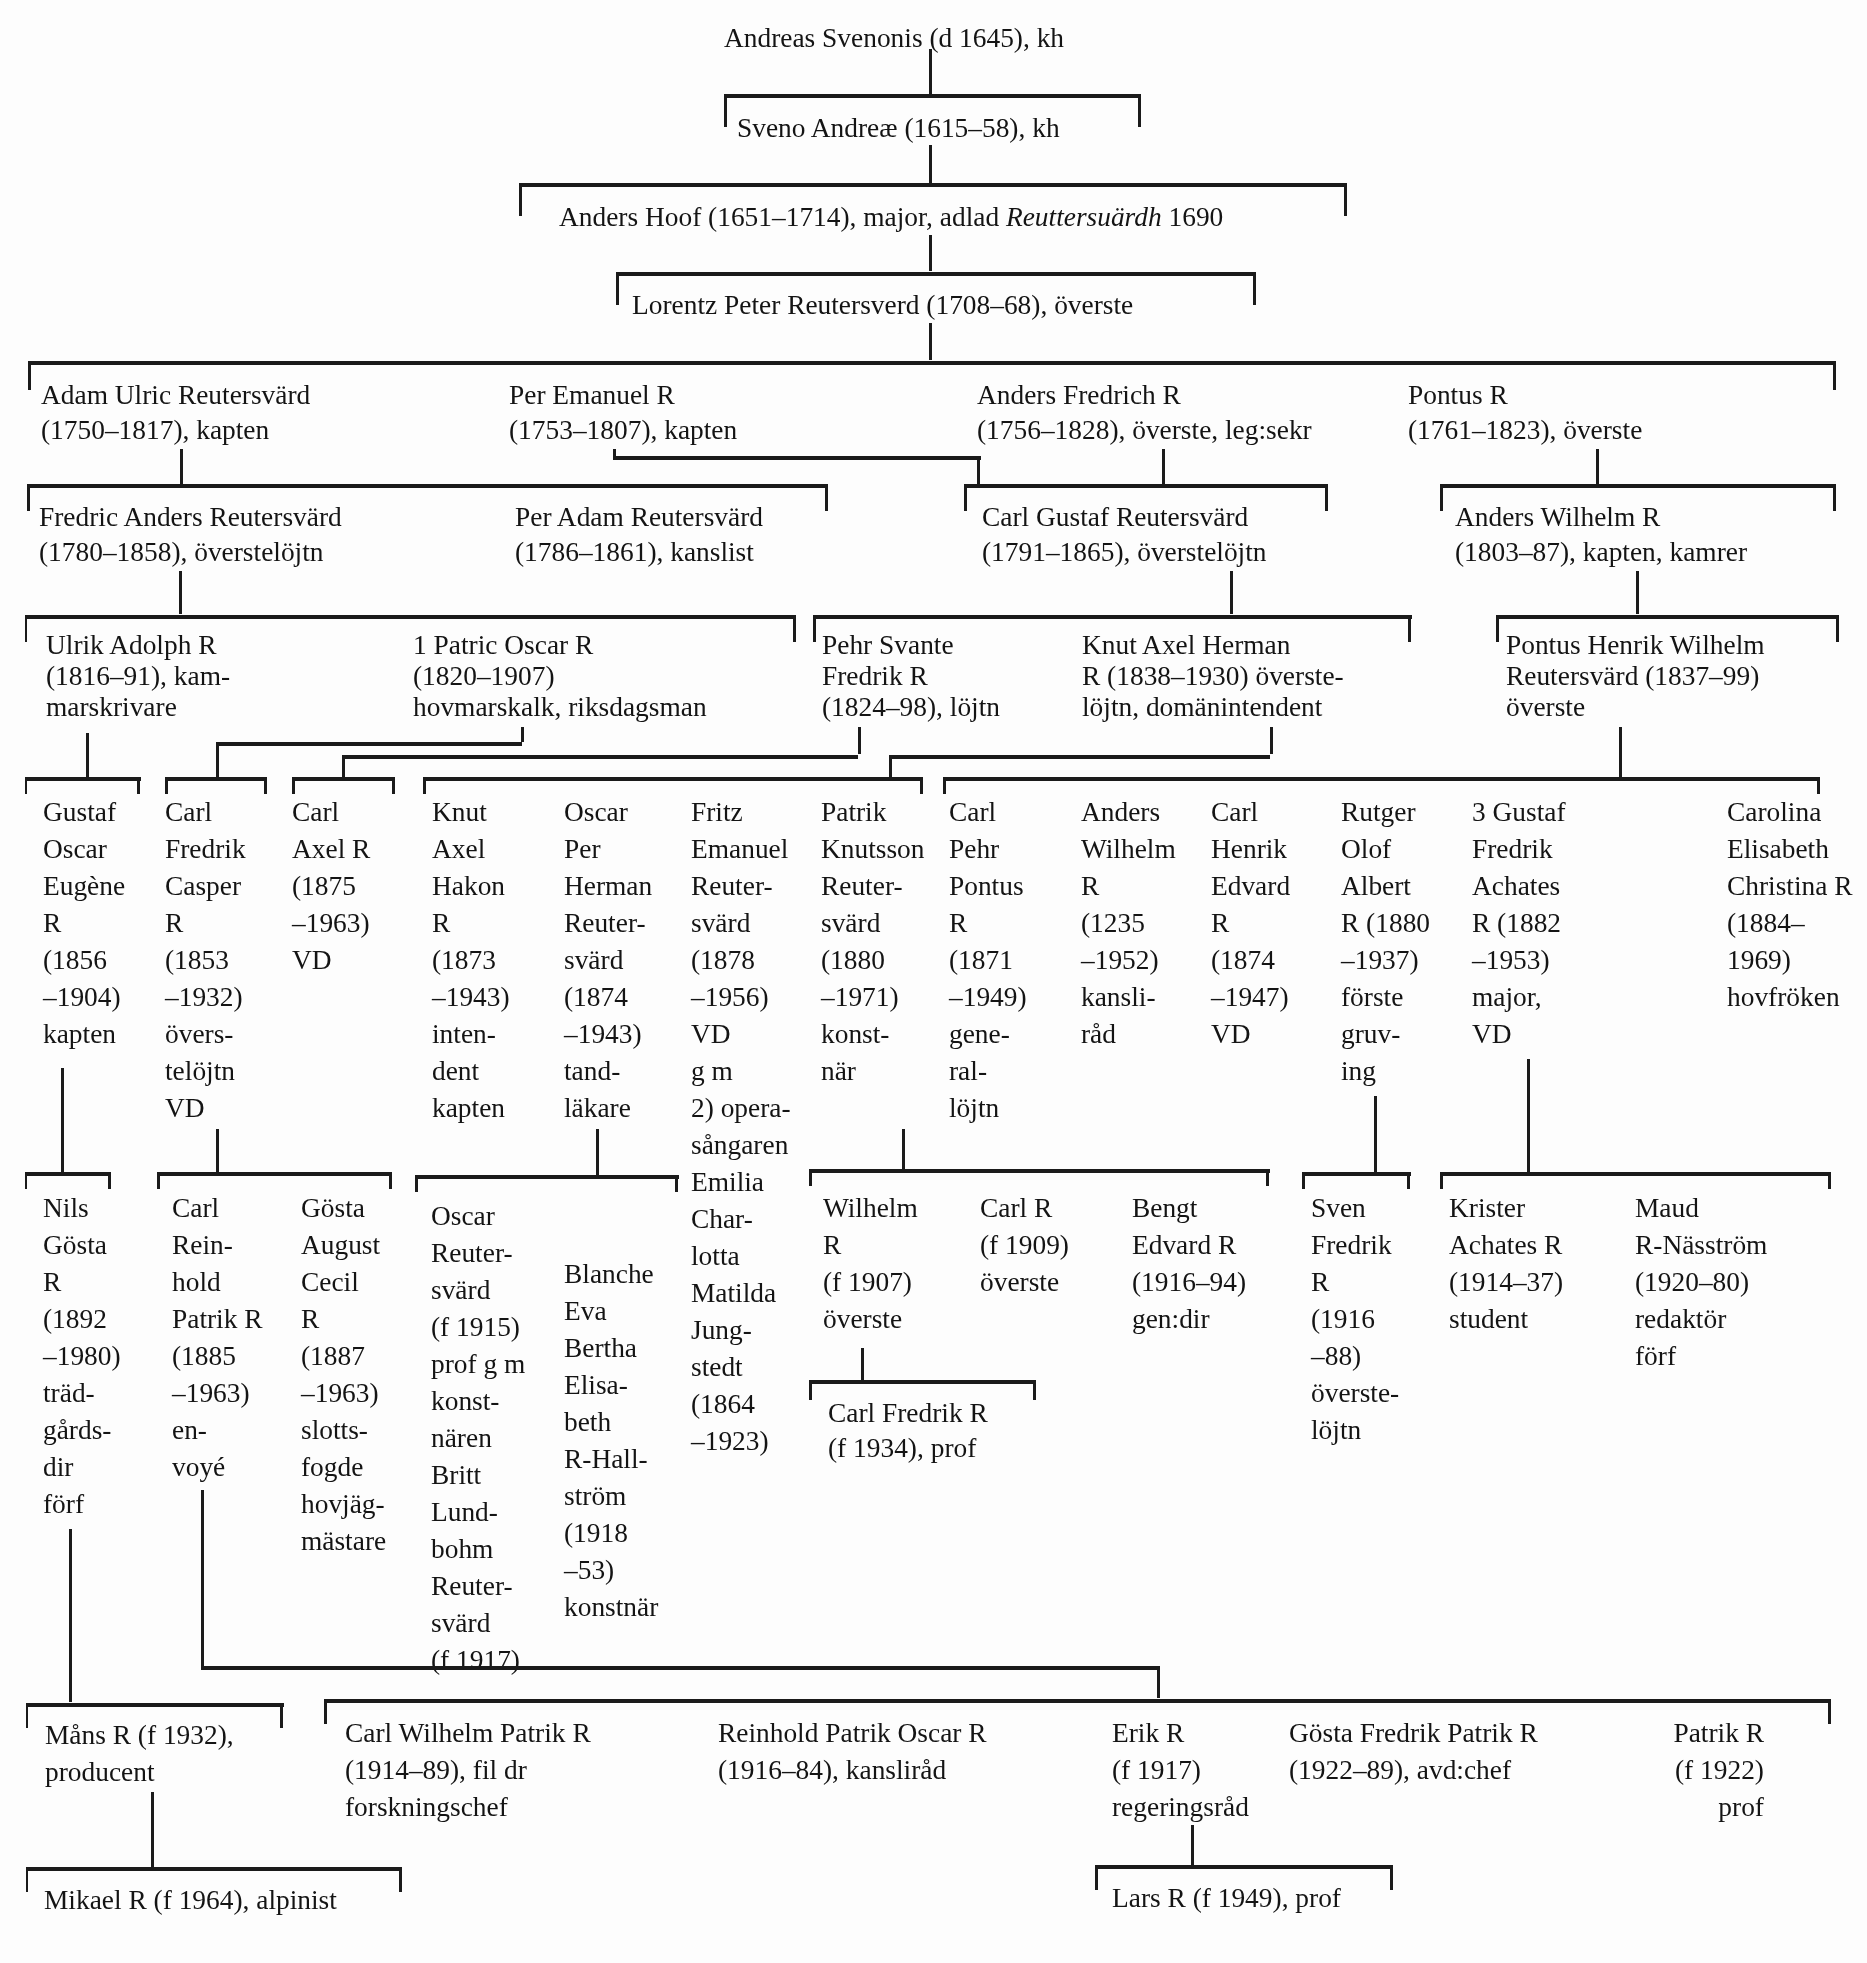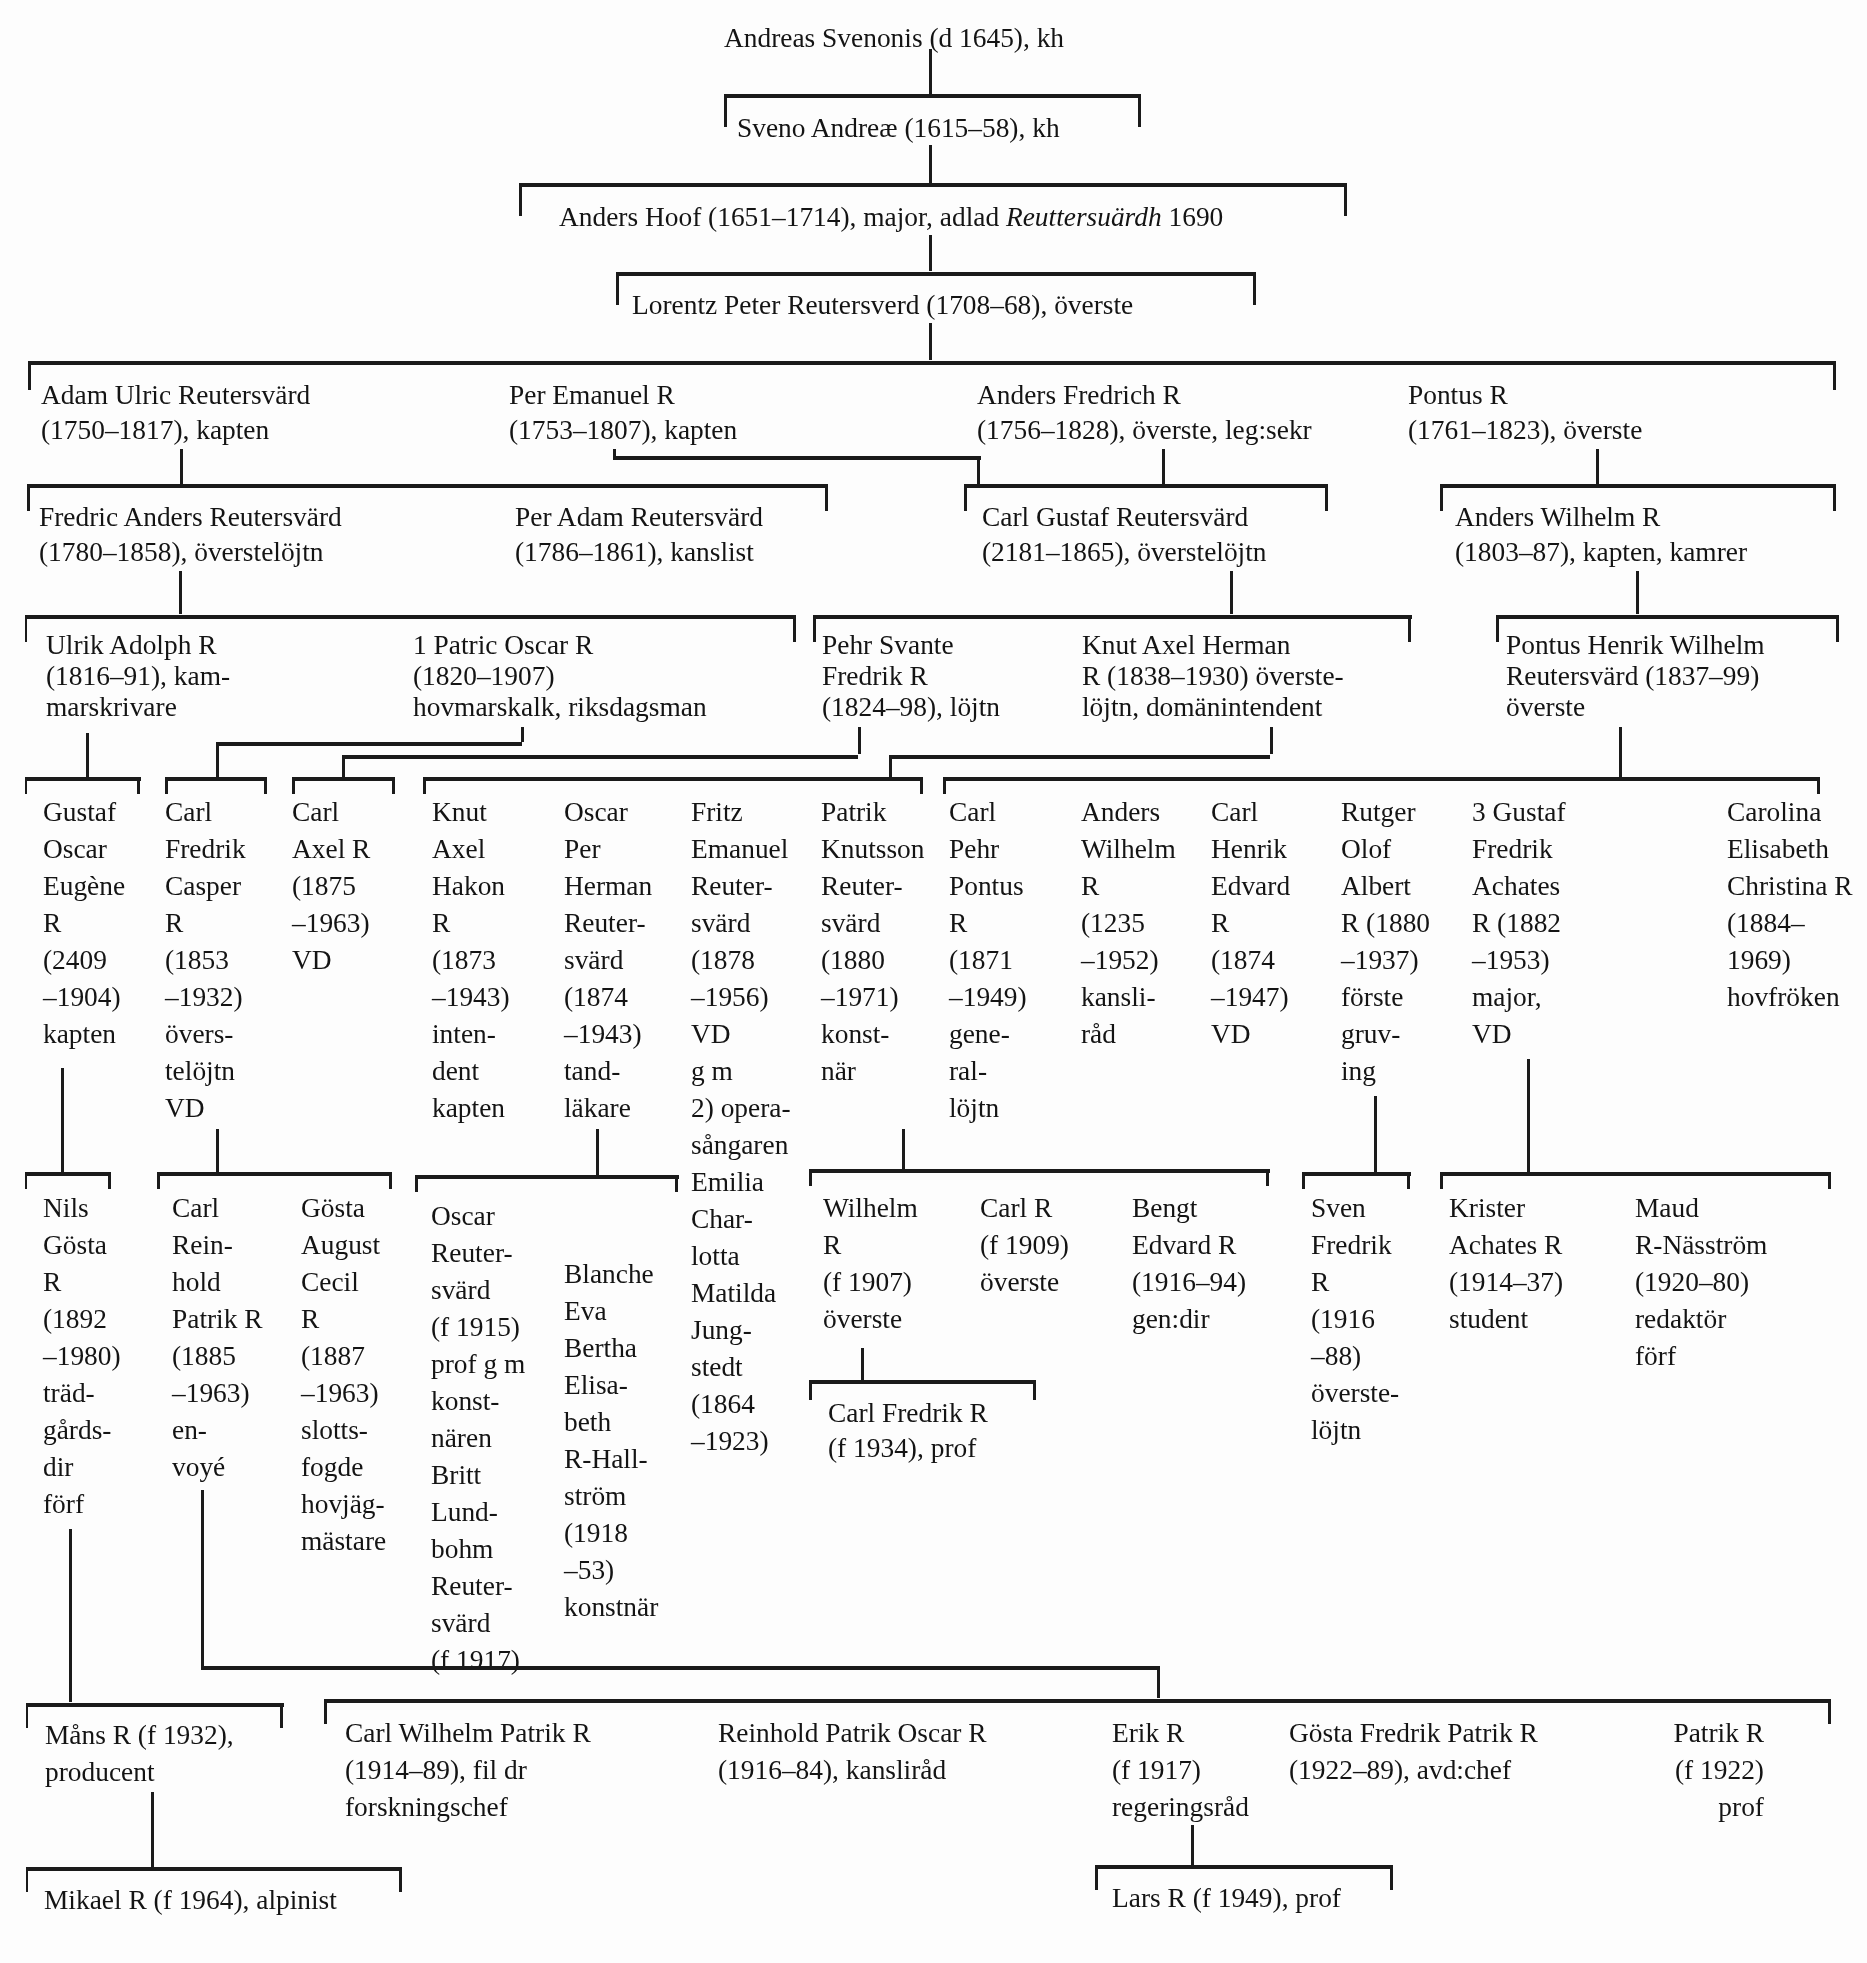--- a/index.html
+++ b/index.html
@@ -44,21 +44,21 @@
   <div class="node lh36" style="left:977px;top:378px">Anders Fredrich R
 (1756–1828), överste, leg:sekr</div>
   <div class="node lh36" style="left:1408px;top:378px">Pontus R
 (1761–1823), överste</div>
 
   <div class="node lh36" style="left:39px;top:500px">Fredric Anders Reutersvärd
 (1780–1858), överstelöjtn</div>
   <div class="node lh36" style="left:515px;top:500px">Per Adam Reutersvärd
 (1786–1861), kanslist</div>
   <div class="node lh36" style="left:982px;top:500px">Carl Gustaf Reutersvärd
-(2181–1865), överstelöjtn</div>
+(1791–1865), överstelöjtn</div>
   <div class="node lh36" style="left:1455px;top:500px">Anders Wilhelm R
 (1803–87), kapten, kamrer</div>
 
   <div class="node lh32" style="left:46px;top:630px">Ulrik Adolph R
 (1816–91), kam-
 marskrivare</div>
   <div class="node lh32" style="left:413px;top:630px">1 Patric Oscar R
 (1820–1907)
 hovmarskalk, riksdagsman</div>
   <div class="node lh32" style="left:822px;top:630px">Pehr Svante
@@ -68,21 +68,21 @@
 R (1838–1930) överste-
 löjtn, domänintendent</div>
   <div class="node lh32" style="left:1506px;top:630px">Pontus Henrik Wilhelm
 Reutersvärd (1837–99)
 överste</div>
 
   <div class="node" style="left:43px;top:794px">Gustaf
 Oscar
 Eugène
 R
-(2409
+(1856
 –1904)
 kapten</div>
   <div class="node" style="left:165px;top:794px">Carl
 Fredrik
 Casper
 R
 (1853
 –1932)
 övers-
 telöjtn

